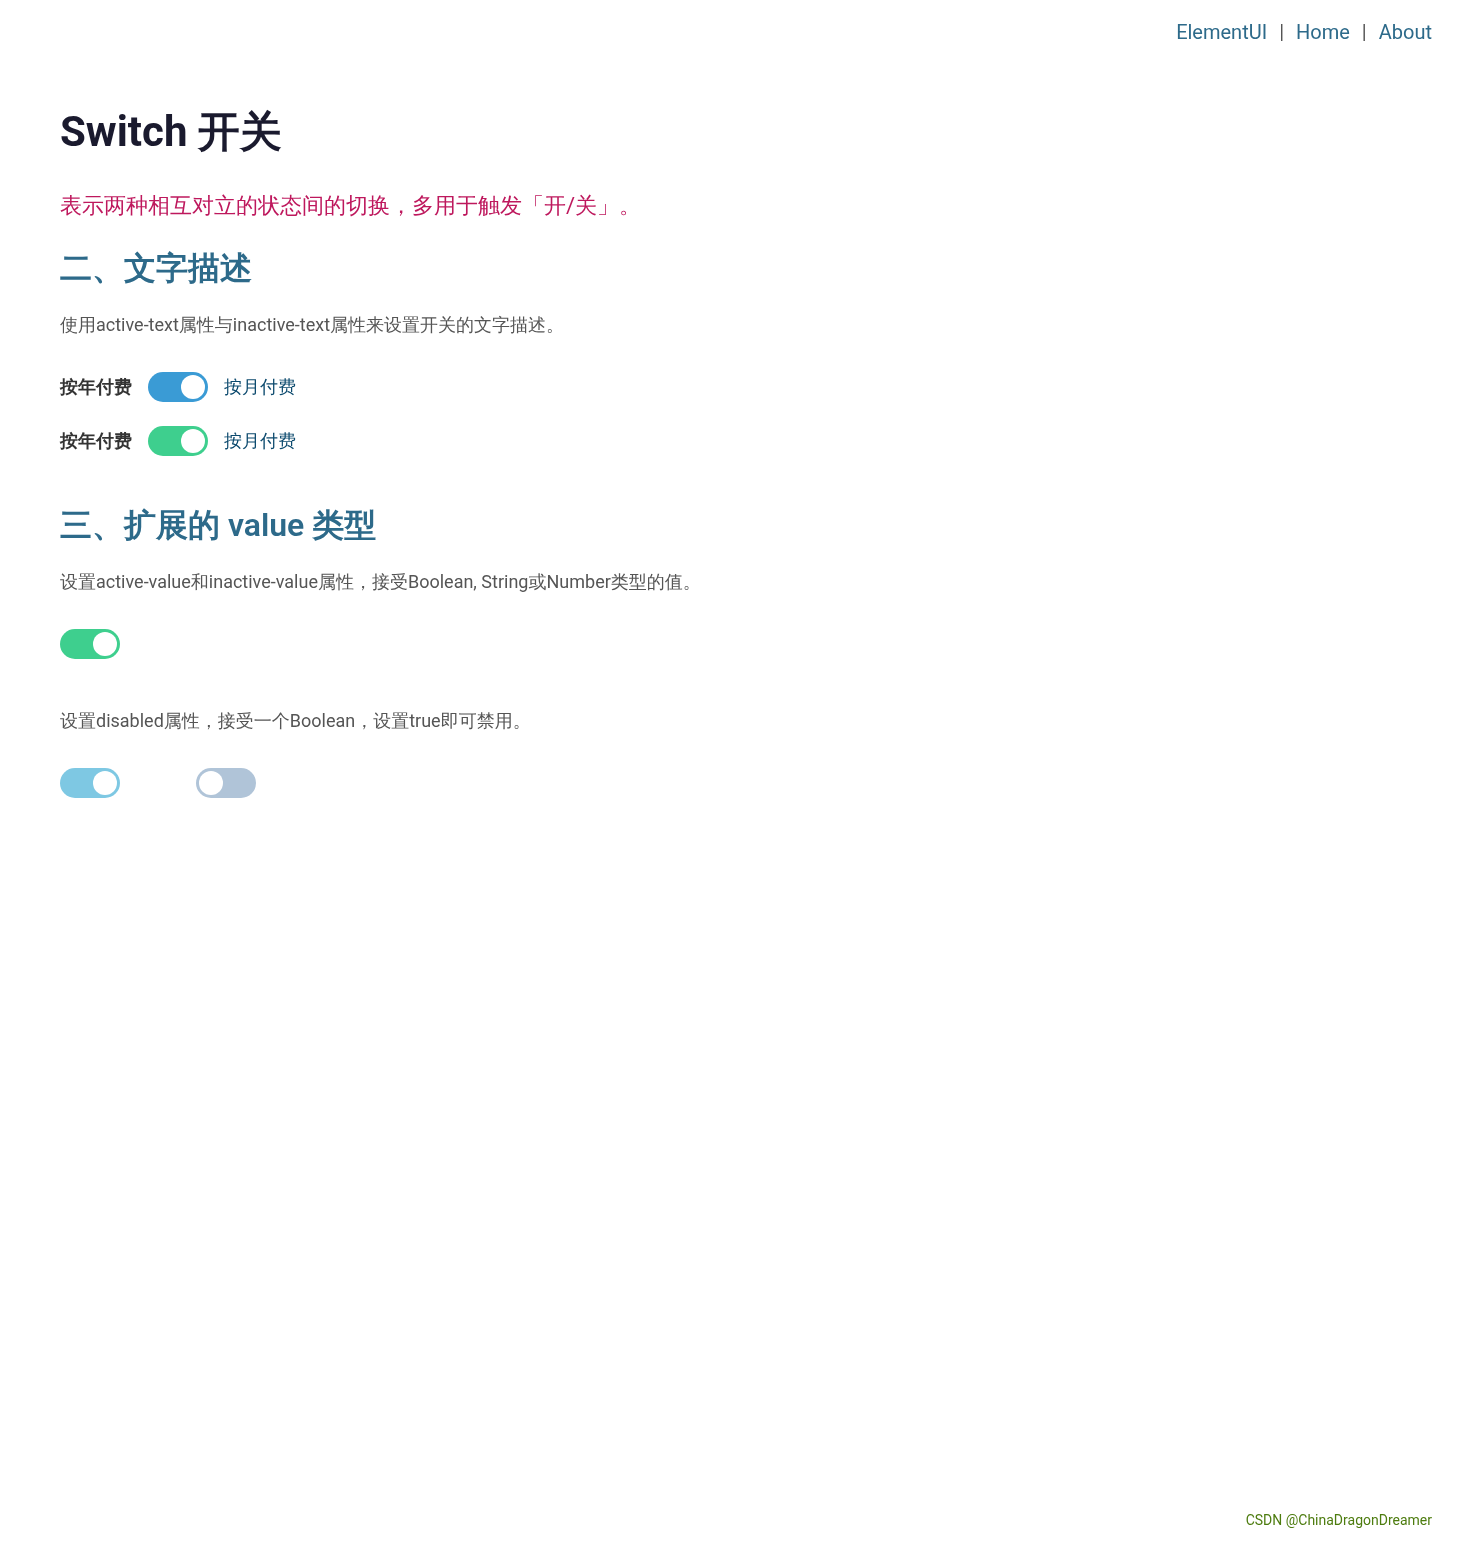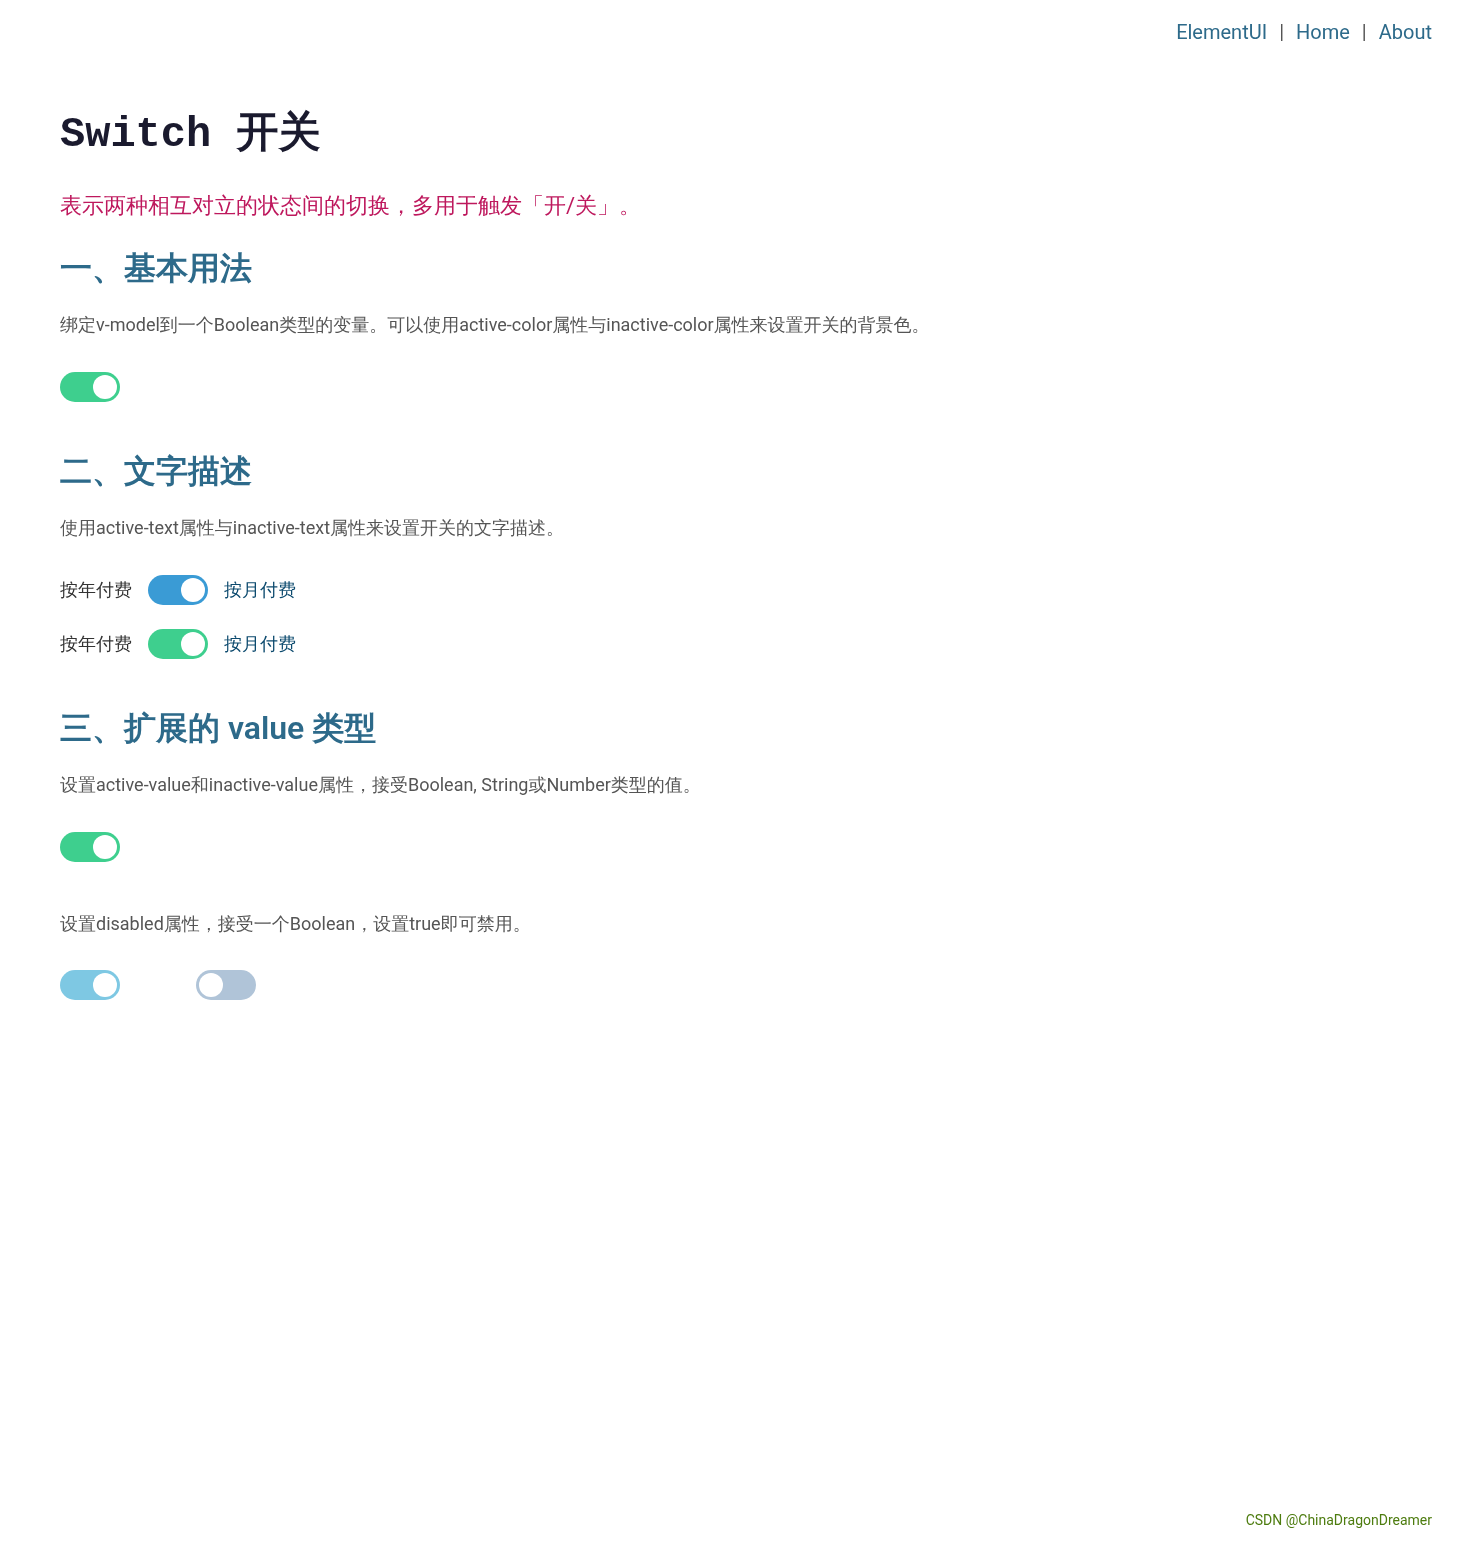--- a/index.html
+++ b/index.html
@@ -40,21 +40,20 @@
     .main-content {
       padding: 40px 60px 80px 60px;
       max-width: 1100px;
     }
 
     .page-title {
       font-size: 42px;
       font-weight: 700;
       color: #1a1a2e;
       margin-bottom: 28px;
-      font-family: Liberation Mono, monospace;
     }
 
     .page-description {
       font-size: 22px;
       color: #be185d;
       margin-bottom: 24px;
       line-height: 1.6;
     }
 
     .section-title {
@@ -79,20 +78,21 @@
     .switch-wrapper {
       display: flex;
       align-items: center;
       gap: 16px;
       margin-bottom: 24px;
     }
 
     .switch-label {
       font-size: 18px;
       color: #333;
+      font-weight: bold;
     }
 
     .switch-label-right {
       font-size: 18px;
       color: #0c4a6e;
     }
 
     
     .switch {
       position: relative;
@@ -193,30 +193,20 @@
   <a href="#">Home</a>
   <span class="nav-separator">|</span>
   <a href="#">About</a>
 </nav>
 
 <main class="main-content">
 
   <h1 class="page-title">Switch 开关</h1>
   <p class="page-description">表示两种相互对立的状态间的切换，多用于触发「开/关」。</p>
 
-  <section class="section">
-    <h2 class="section-title">一、基本用法</h2>
-    <p class="section-description">绑定v-model到一个Boolean类型的变量。可以使用active-color属性与inactive-color属性来设置开关的背景色。</p>
-    <div class="switch-wrapper">
-      <label class="switch active-green">
-        <input type="checkbox" checked="" style="">
-        <span class="slider"></span>
-      </label>
-    </div>
-  </section>
 
   <section class="section">
     <h2 class="section-title">二、文字描述</h2>
     <p class="section-description">使用active-text属性与inactive-text属性来设置开关的文字描述。</p>
 
     <div class="switch-wrapper">
       <span class="switch-label">按年付费</span>
       <label class="switch active-blue">
         <input type="checkbox" checked="" style="">
         <span class="slider"></span>

